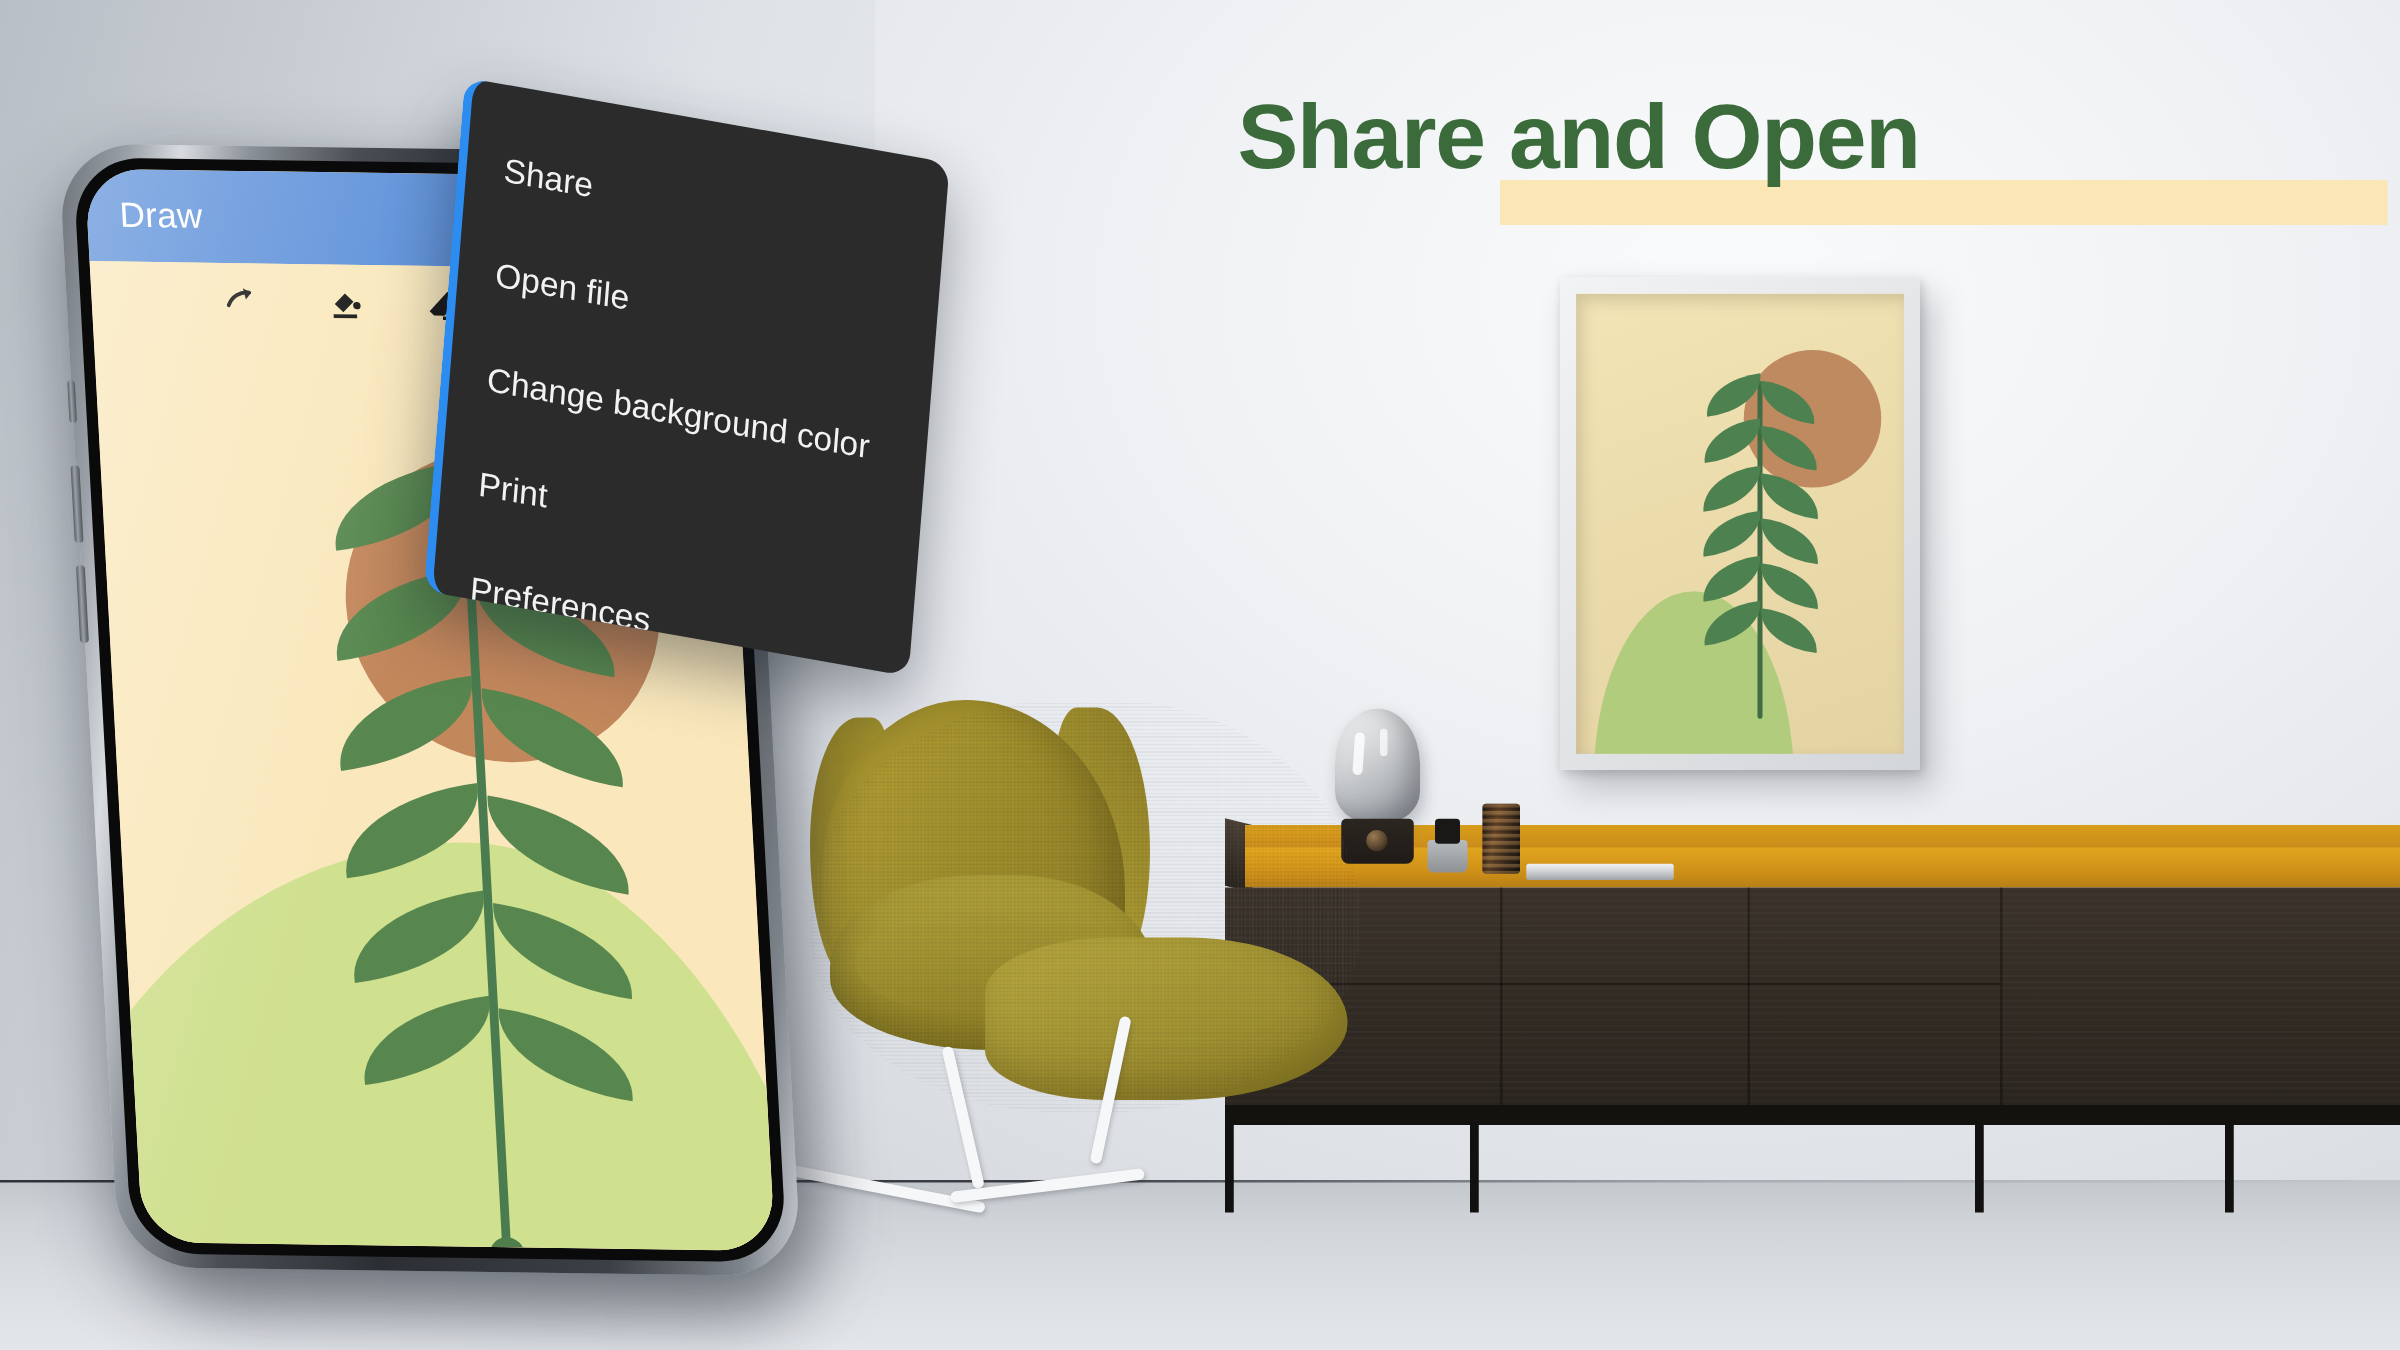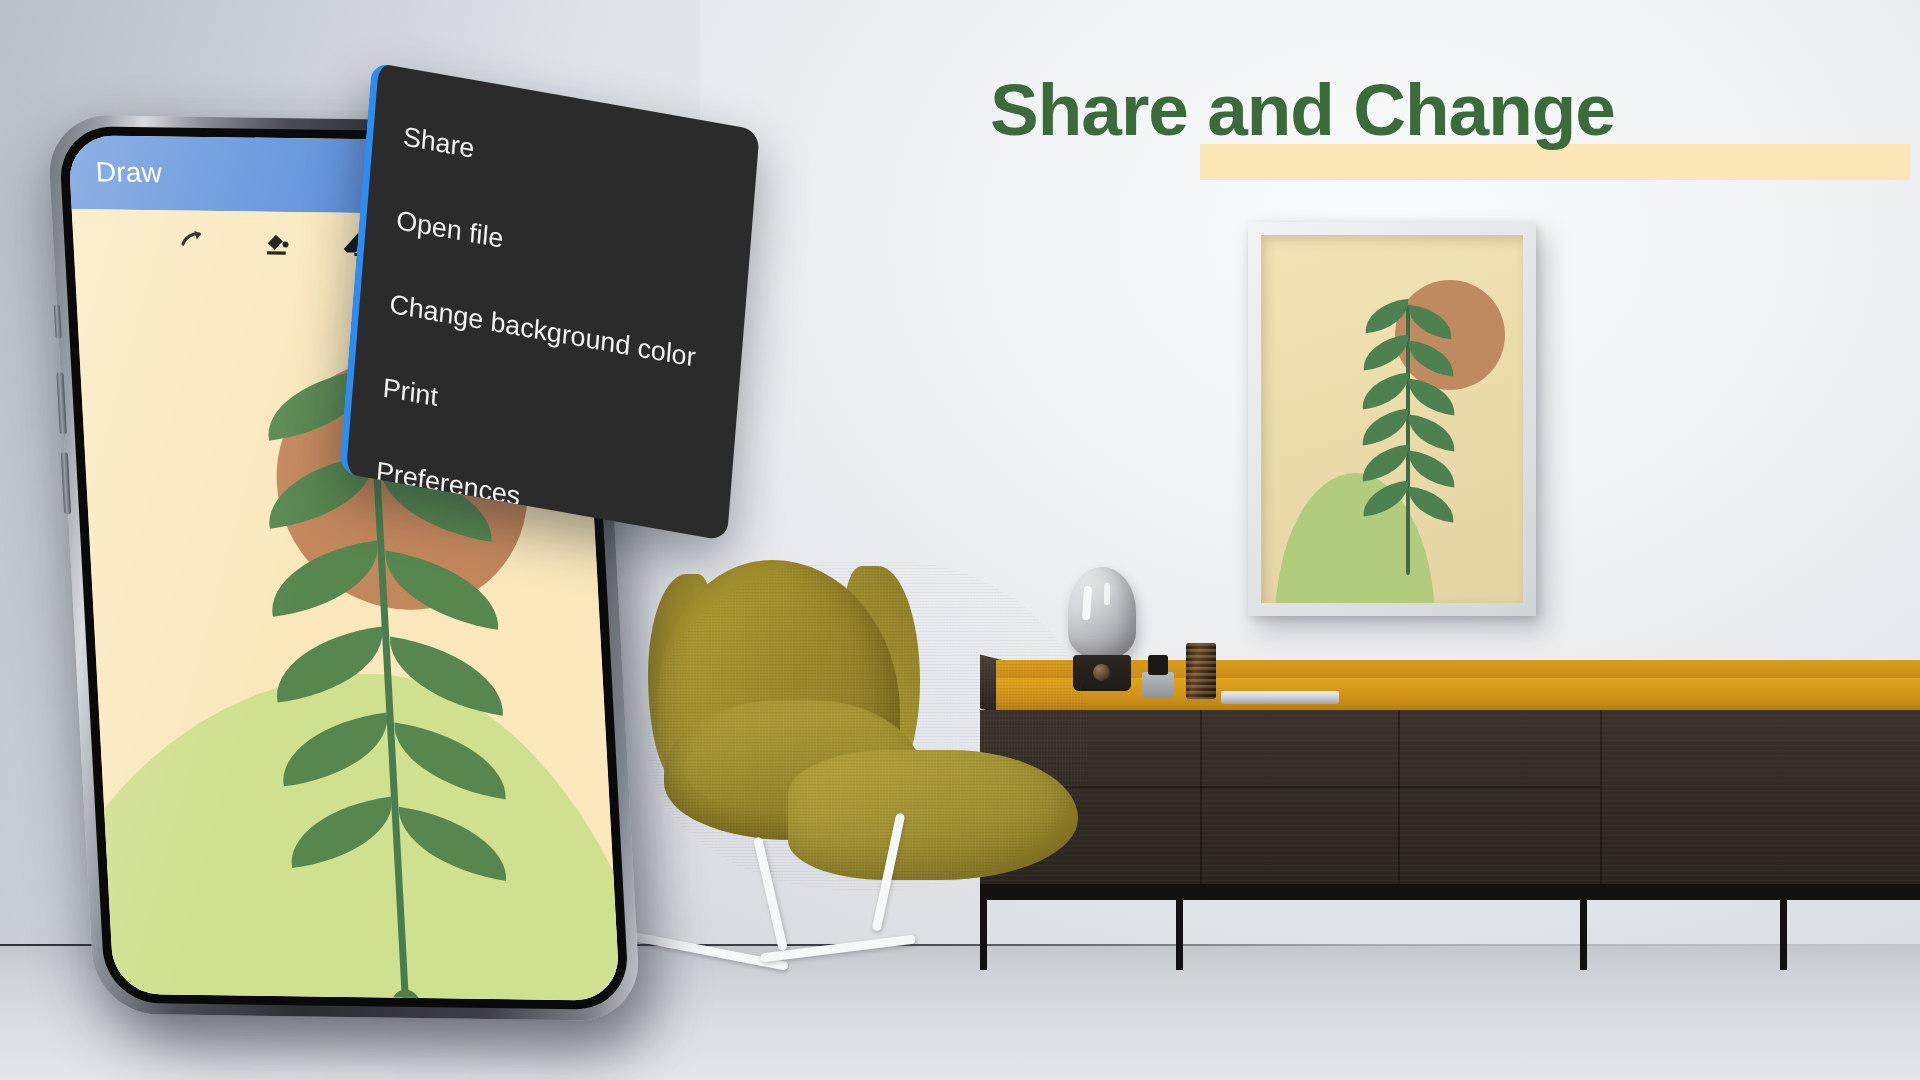--- a/index.html
+++ b/index.html
@@ -383,21 +383,21 @@
       <div class="leg" style="left:-80px;top:268px;width:9px;height:118px;transform:rotate(19deg);"></div>
       <div class="leg" style="left:118px;top:276px;width:9px;height:116px;transform:rotate(-13deg);"></div>
       <div class="leg" style="left:236px;top:252px;width:9px;height:120px;transform:rotate(12deg);"></div>
       <div class="leg" style="left:-88px;top:380px;width:230px;height:9px;transform:rotate(11deg);"></div>
       <div class="leg" style="left:112px;top:384px;width:156px;height:9px;transform:rotate(-7deg);"></div>
     </div>
   </div>
 
   <div class="headline-wrap">
     <div class="headline-band"></div>
-    <div class="headline-text">Share and Change</div>
+    <div class="headline-text">Share and Open</div>
   </div>
 
   <div class="phone">
     <div class="phone-shadow"></div>
     <div class="phone-frame"></div>
     <div class="phone-btn" style="left:-3px;top:190px;width:6px;height:34px;"></div>
     <div class="phone-btn" style="left:-4px;top:258px;width:7px;height:62px;"></div>
     <div class="phone-btn" style="left:-4px;top:338px;width:7px;height:62px;"></div>
     <div class="phone-bezel"></div>
 

